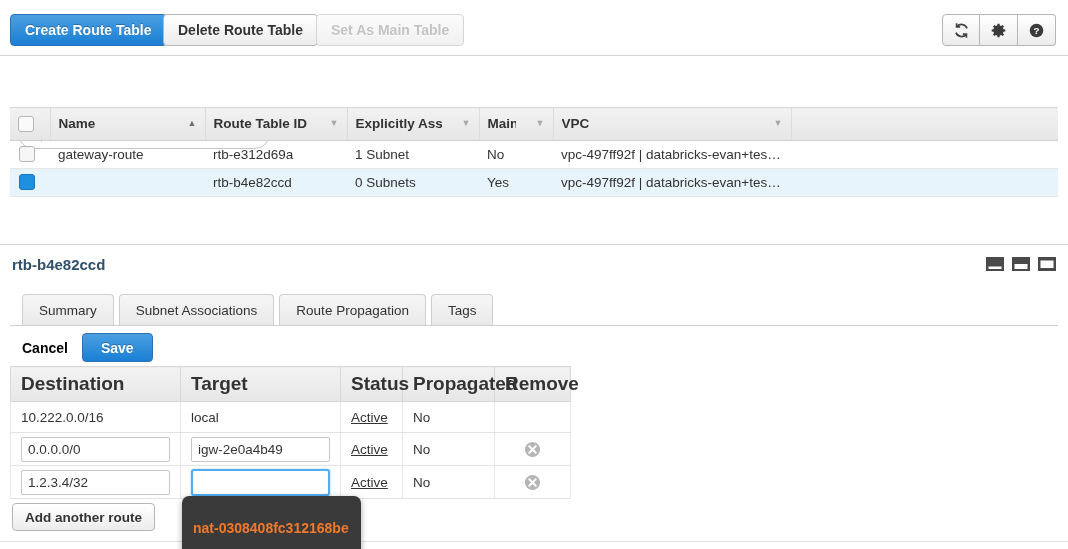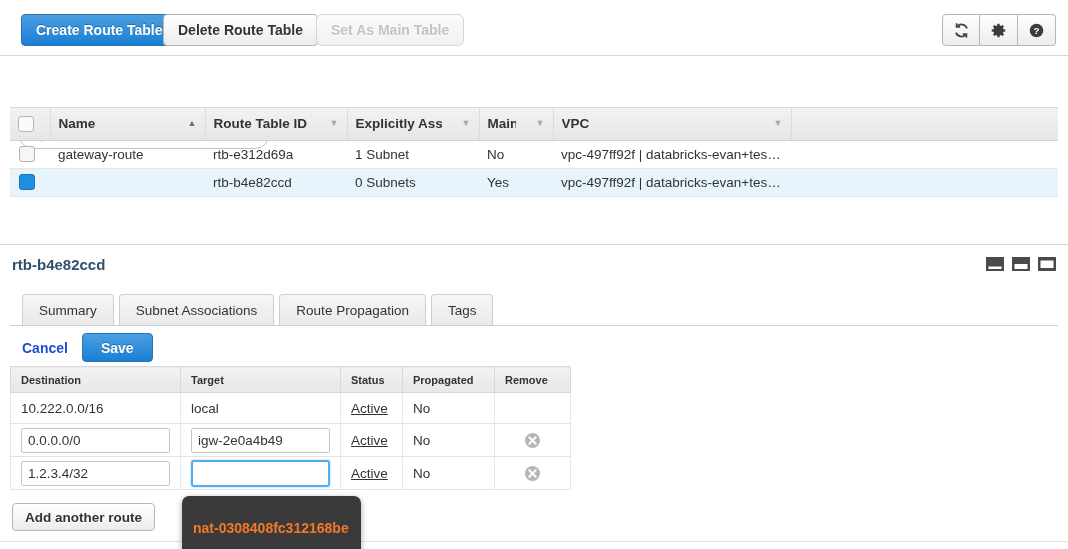--- a/index.html
+++ b/index.html
@@ -33,23 +33,23 @@
     border: 1px solid #2a72b5;
     background: linear-gradient(to bottom, #4b9fe1 0%, #1a7fd4 100%);
     color: #ffffff; text-shadow: 0 -1px 0 rgba(0,0,0,.28);
   }
   .btn-disabled {
     color: #c3c3c3; text-shadow: 0 1px 0 #fff;
     border-color: #d6d6d6;
     background: linear-gradient(to bottom, #fbfbfb 0%, #f1f1f1 100%);
     cursor: default;
   }
-  #btn-create { position: absolute; left: 10px; top: 14px; margin-left: 11px; }
+  #btn-create { position: absolute; left: 10px; top: 14px; }
   #btn-delete { position: absolute; left: 163px; top: 14px; }
-  #btn-setmain { position: absolute; left: 316px; top: 14px; border-radius: 6px; }
+  #btn-setmain { position: absolute; left: 316px; top: 14px; }
 
   .icon-btn-group { position: absolute; right: 12px; top: 14px; display: flex; }
   .icon-btn {
     width: 38px; height: 32px;
     border: 1px solid #b6b6b6; border-left: none;
     background: linear-gradient(to bottom, #ffffff 0%, #ececec 100%);
     display: flex; align-items: center; justify-content: center;
     cursor: pointer;
   }
   .icon-btn:first-child { border-left: 1px solid #b6b6b6; border-radius: 4px 0 0 4px; }
@@ -157,41 +157,41 @@
     border-top: 2px solid #3b8fd4;
     border-left: 1px solid #cfcfcf; border-right: 1px solid #cfcfcf;
     height: 32px; position: relative; z-index: 3;
   }
   .tabs-rule {
     position: absolute; left: 10px; top: 325px; width: 1048px; height: 1px;
     background: #cfcfcf;
   }
 
   .actions { position: absolute; left: 22px; top: 333px; display: flex; align-items: center; gap: 14px; }
-  .link-cancel { color: #1d4ed8; font-size: 14px; font-weight: bold; cursor: pointer; }
+  .link-cancel { color: #000000; font-size: 14px; font-weight: bold; cursor: pointer; }
   .btn-save {
     height: 29px; padding: 0 18px; border-radius: 4px;
     border: 1px solid #2a72b5;
     background: linear-gradient(to bottom, #4b9fe1 0%, #1a7fd4 100%);
     color: #fff; font-size: 14px; font-weight: bold;
     text-shadow: 0 -1px 0 rgba(0,0,0,.28);
     display: flex; align-items: center; justify-content: center; cursor: pointer;
   }
 
   
   .routes {
     position: absolute; left: 10px; top: 366px; width: 560px;
   }
   .routes table { border-collapse: collapse; table-layout: fixed; width: 560px; }
   .routes thead th {
     background: linear-gradient(to bottom,#f2f2f2 0%, #e7e7e7 100%);
     border: 1px solid #d8d8d8; border-top: 1px solid #d8d8d8;
     border-left: none;
-    height: 26px; padding: 0 10px;
-    font-size: 11px; font-weight: bold; color: #333;
+    height: 35px; padding: 0 10px;
+    font-size: 19px; font-weight: bold; color: #333;
     text-align: left; white-space: nowrap;
   }
   .routes thead th:first-child { border-left: 1px solid #d8d8d8; }
   .routes tbody td {
     height: 31px; padding: 0 10px;
     border-bottom: 1px solid #e2e2e2;
     border-left: none; border-right: 1px solid #e8e8e8;
     font-size: 13.5px; color: #333; white-space: nowrap; background:#fff;
   }
   .routes tbody td:first-child { border-left: 1px solid #e8e8e8; }

